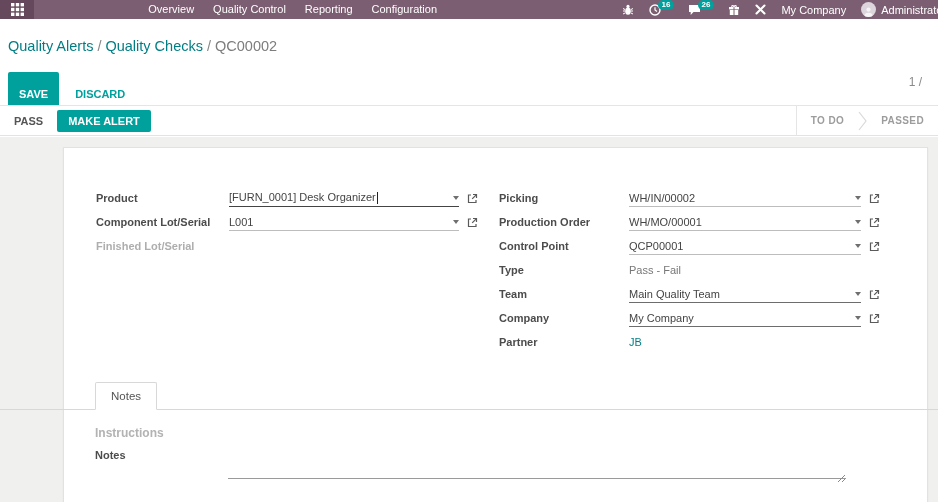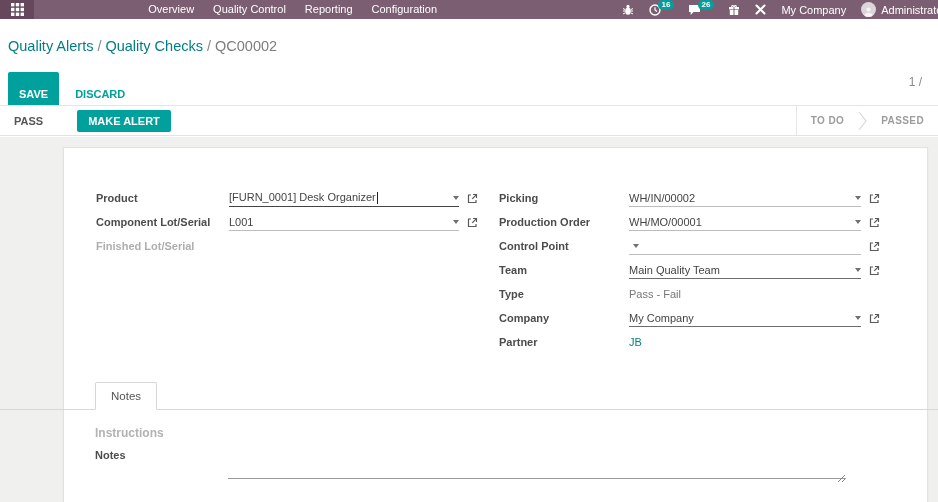--- a/index.html
+++ b/index.html
@@ -41,21 +41,21 @@
   .btn-link-teal { background:transparent; color:#00A09D; padding:5px 6px; }
   .pager { position:absolute; top:75px; right:16px; font-size:12px; color:#8a8a8a; cursor:pointer; }
 
   
   .action-bar {
     position:absolute; top:105px; left:0; width:938px; height:31px; background:#fff;
     border-top:1px solid #e5e5e5; border-bottom:1px solid #e3e3e3;
     display:flex; align-items:center; z-index:5;
   }
   .btn-plain { background:transparent; color:#555; padding:5px 10px; margin-left:4px; }
-  .btn-alert { background:#00A09D; color:#fff; padding:5px 11px; margin-left:24px; }
+  .btn-alert { background:#00A09D; color:#fff; padding:5px 11px; margin-left:4px; }
   .statusbar { margin-left:auto; height:100%; display:flex; align-items:stretch; border-left:1px solid #e5e5e5; }
   .stage { font-size:10px; font-weight:bold; color:#9c9c9c; letter-spacing:.4px; line-height:29px; padding:0 14px; cursor:pointer; white-space:nowrap; }
   .stage-arrow { display:flex; align-items:center; }
 
   
   .content-bg { position:absolute; top:137px; left:0; width:938px; height:365px; background:#f0f0ee; }
   .sheet {
     position:absolute; top:147px; left:63px; width:865px; height:355px;
     background:#fff; border:1px solid #e2e2e2; border-bottom:none; box-shadow:0 1px 2px rgba(0,0,0,0.04);
   }
@@ -284,50 +284,51 @@
                   <path d="M6 1.5 H9.5 V5" fill="none" stroke="#5a5a5a" stroke-width="1.2"></path>
                   <path d="M9.2 1.8 L5.2 5.8" stroke="#5a5a5a" stroke-width="1.2"></path>
                 </svg>
             </span>
           </div>
         </div>
         <div class="frow">
           <span class="flabel">Control Point</span>
           <div class="field">
             <div class="control">
-              <span class="caret"></span>
-            </div>
-            <span class="ext-link">
-              <svg width="11" height="11" viewBox="0 0 11 11">
-                  <path d="M4 2 H1.5 V9.5 H9 V7" fill="none" stroke="#5a5a5a" stroke-width="1.2"></path>
-                  <path d="M6 1.5 H9.5 V5" fill="none" stroke="#5a5a5a" stroke-width="1.2"></path>
-                  <path d="M9.2 1.8 L5.2 5.8" stroke="#5a5a5a" stroke-width="1.2"></path>
-                </svg>
-            </span>
-          </div>
+              <span class="fvalue">QCP00001</span>
+              <span class="caret"></span>
+            </div>
+            <span class="ext-link">
+              <svg width="11" height="11" viewBox="0 0 11 11">
+                  <path d="M4 2 H1.5 V9.5 H9 V7" fill="none" stroke="#5a5a5a" stroke-width="1.2"></path>
+                  <path d="M6 1.5 H9.5 V5" fill="none" stroke="#5a5a5a" stroke-width="1.2"></path>
+                  <path d="M9.2 1.8 L5.2 5.8" stroke="#5a5a5a" stroke-width="1.2"></path>
+                </svg>
+            </span>
+          </div>
+        </div>
+        <div class="frow">
+          <span class="flabel">Type</span>
+          <span class="ro-value">Pass - Fail</span>
         </div>
         <div class="frow">
           <span class="flabel">Team</span>
           <div class="field">
             <div class="control strong">
               <span class="fvalue">Main Quality Team</span>
               <span class="caret"></span>
             </div>
             <span class="ext-link">
               <svg width="11" height="11" viewBox="0 0 11 11">
                   <path d="M4 2 H1.5 V9.5 H9 V7" fill="none" stroke="#5a5a5a" stroke-width="1.2"></path>
                   <path d="M6 1.5 H9.5 V5" fill="none" stroke="#5a5a5a" stroke-width="1.2"></path>
                   <path d="M9.2 1.8 L5.2 5.8" stroke="#5a5a5a" stroke-width="1.2"></path>
                 </svg>
             </span>
           </div>
-        </div>
-        <div class="frow">
-          <span class="flabel">Type</span>
-          <span class="ro-value">Pass - Fail</span>
         </div>
         <div class="frow">
           <span class="flabel">Company</span>
           <div class="field">
             <div class="control strong">
               <span class="fvalue">My Company</span>
               <span class="caret"></span>
             </div>
             <span class="ext-link">
               <svg width="11" height="11" viewBox="0 0 11 11">

